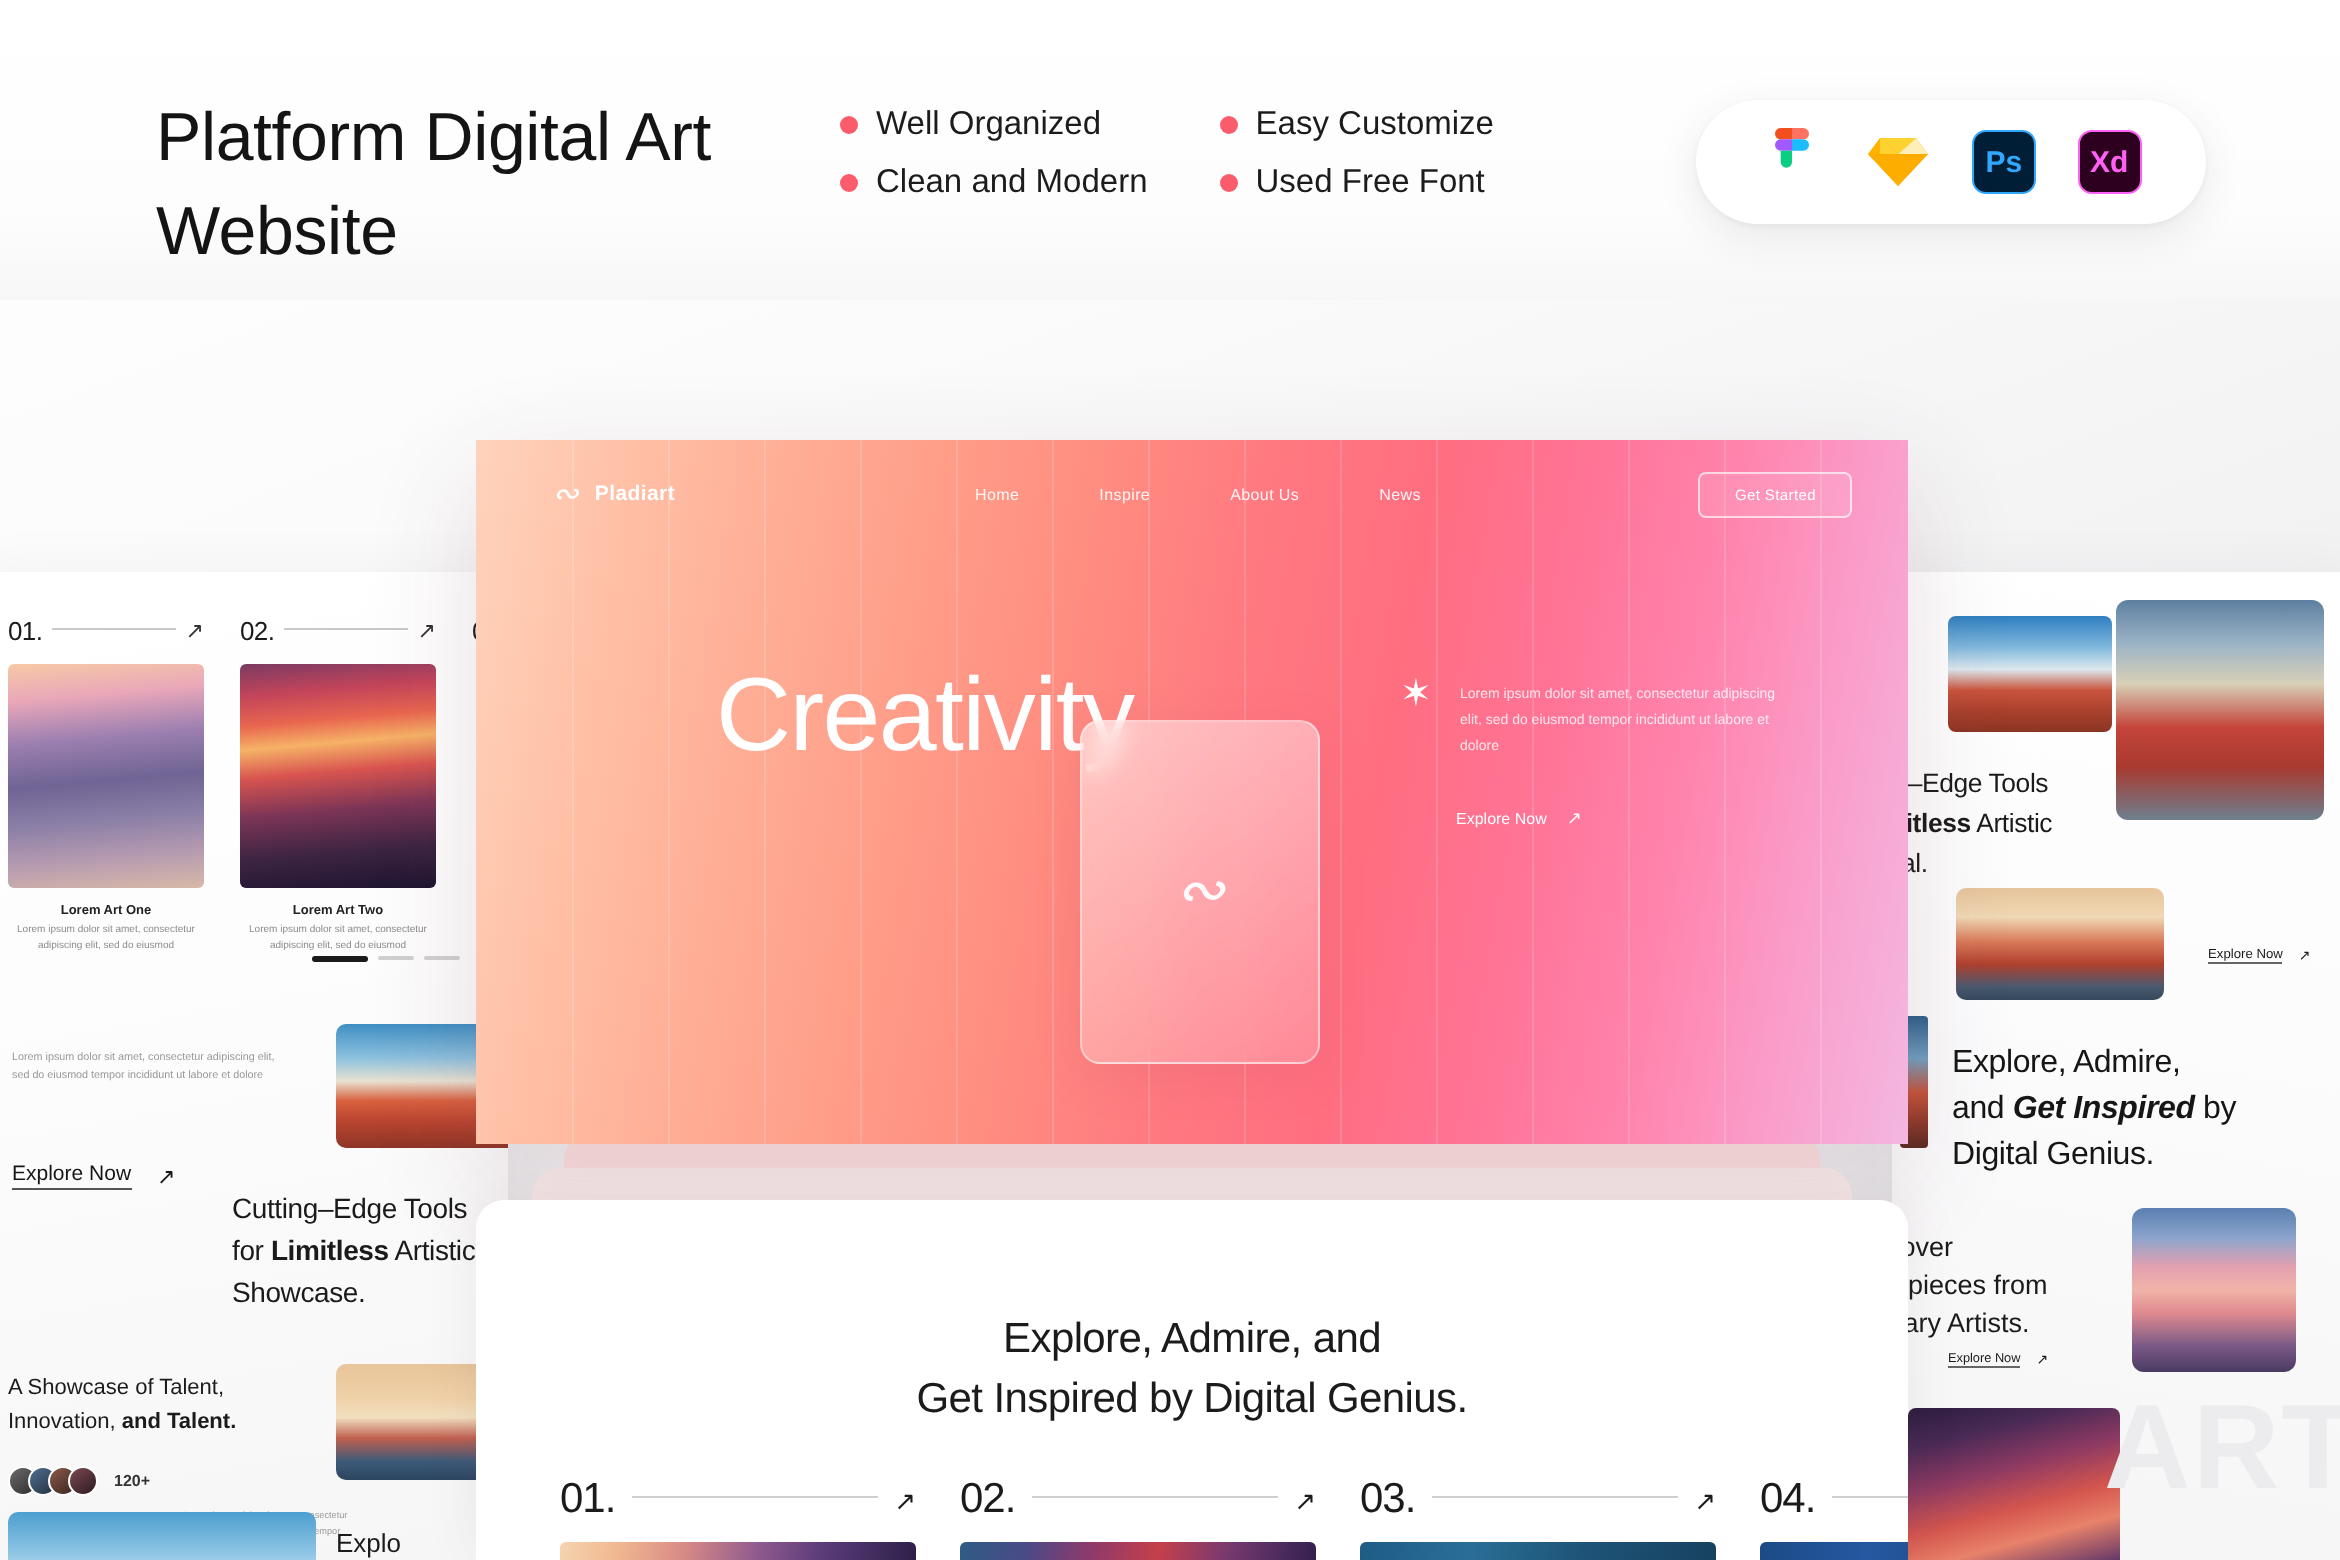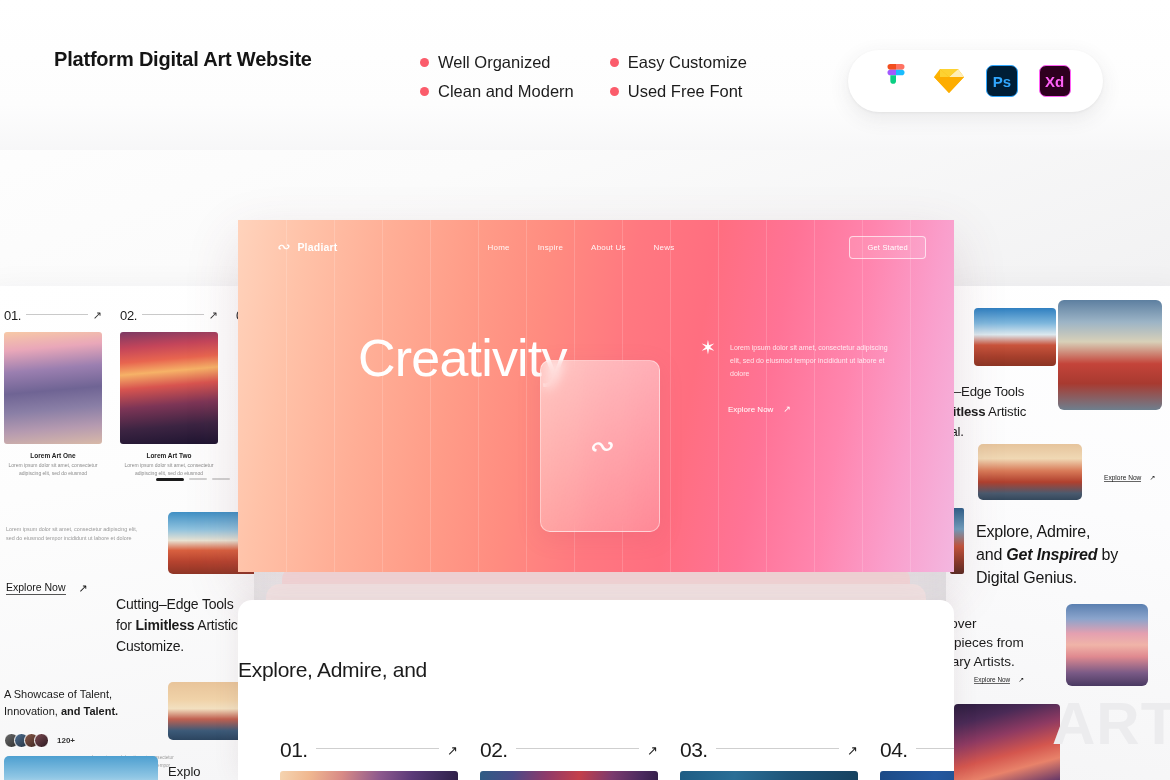--- a/index.html
+++ b/index.html
@@ -11,22 +11,22 @@
     -webkit-font-smoothing: antialiased;
   }
 
   
   .top-band {
     position: absolute; left: 0; top: 0; width: 1170px; height: 150px;
     background: linear-gradient(180deg, #ffffff 0%, #fdfdfd 70%, #f7f7f8 100%);
     z-index: 40;
   }
   .top-title {
-    position: absolute; left: 54px; top: 46px; width: 330px;
-    font-size: 20px; font-weight: 700; color: #141414; line-height: 1.38;
+    position: absolute; left: 78px; top: 46px; width: 330px;
+    font-size: 34px; font-weight: 400; color: #141414; line-height: 1.38;
     letter-spacing: -0.2px;
   }
   .feat-cols { position: absolute; left: 420px; top: 53px; display: flex; gap: 36px; }
   .feat-col { display: flex; flex-direction: column; gap: 10px; }
   .feat-row { display: flex; align-items: center; gap: 9px; }
   .feat-dot { width: 9px; height: 9px; border-radius: 50%; background: #FB5C6B; flex: none; }
   .feat-label { font-size: 16.5px; color: #1c1c1c; font-weight: 400; white-space: nowrap; }
 
   .apps-pill {
     position: absolute; left: 848px; top: 50px; width: 255px; height: 62px;
@@ -127,21 +127,21 @@
     z-index: 20; overflow: hidden;
     box-shadow: 0 18px 50px rgba(120,60,80,0.16);
   }
   .v-lines { position: absolute; inset: 0; }
   .v-lines i { position: absolute; top: 0; bottom: 0; width: 1px; background: rgba(255,255,255,0.16); }
 
   .hnav { position: absolute; left: 0; right: 0; top: 10px; height: 34px; display: flex; align-items: center; }
   .hlogo { display: flex; align-items: center; gap: 8px; margin-left: 38px; }
   .hlogo-mark { font-size: 16px; color: #fff; font-family: "DejaVu Serif", serif; font-style: italic; line-height: 1; }
   .hlogo-t { font-size: 10.5px; color: #fff; font-weight: 600; letter-spacing: .2px; }
-  .hmenu { display: flex; gap: 28px; margin-left: 150px; }
+  .hmenu { display: flex; gap: 40px; margin-left: 150px; }
   .hmenu a { font-size: 8px; color: rgba(255,255,255,.92); text-decoration: none; letter-spacing: .2px; }
   .hcta {
     margin-left: auto; margin-right: 28px;
     border: 1px solid rgba(255,255,255,.65); border-radius: 4px;
     padding: 6px 17px; font-size: 7.5px; color: #fff; letter-spacing: .2px;
     background: rgba(255,255,255,.10);
   }
 
   .h1a {
     position: absolute; left: 38px; top: 50px;
@@ -182,21 +182,21 @@
 
   
   .stack3 { position: absolute; left: 282px; top: 566px; width: 628px; height: 34px; background: #fde3e3; border-radius: 14px 14px 0 0; z-index: 18; }
   .stack2 { position: absolute; left: 266px; top: 584px; width: 660px; height: 40px; background: #fcf0ef; border-radius: 14px 14px 0 0; z-index: 19; }
   .wcard {
     position: absolute; left: 238px; top: 600px; width: 716px; height: 180px;
     background: #fff; border-radius: 14px 14px 0 0; z-index: 22;
     box-shadow: 0 -4px 26px rgba(110,70,80,0.10);
     overflow: hidden;
   }
-  .w-head { text-align: left; padding-top: 55px; font-size: 21px; color: #1b1b1b; line-height: 1.42; letter-spacing: -0.3px; }
+  .w-head { text-align: center; padding-top: 55px; font-size: 21px; color: #1b1b1b; line-height: 1.42; letter-spacing: -0.3px; }
   .num-row { position: absolute; left: 42px; right: 26px; top: 138px; display: flex; gap: 22px; }
   .num-card { width: 178px; }
   .num-head { display: flex; align-items: center; gap: 8px; }
   .num-n { font-size: 21px; color: #1b1b1b; letter-spacing: -0.5px; }
   .num-rule { flex: 1; height: 1px; background: #cfcfcf; margin-bottom: 3px; }
   .num-a { font-size: 13px; color: #1b1b1b; }
   .num-img { width: 178px; height: 40px; border-radius: 3px; margin-top: 9px; }
 </style>
 </head>
 <body>
@@ -249,21 +249,21 @@
       <span class="expl-t">Explore Now</span>
       <span class="expl-a">↗</span>
     </div>
   </div>
 
   <div class="tools-thumb" style="background:linear-gradient(180deg,#3f8fc4 0%,#8fc2de 28%,#e8e2d2 46%,#d8603f 62%,#b6432f 80%,#8e3526 100%);"></div>
 
   <div class="cut-blk">
     <span>Cutting–Edge Tools</span><br>
     <span>for </span><b>Limitless</b><span> Artistic</span><br>
-    <span>Customize.</span>
+    <span>Showcase.</span>
   </div>
 
   <div class="show-blk">
     <div class="show-h">
       <span>A Showcase of Talent,</span><br>
       <span>Innovation, </span><b>and Talent.</b>
     </div>
     <div class="avs">
       <span class="av-stack">
         <span class="av" style="background:linear-gradient(140deg,#6b6b6b,#2e2e2e);"></span>
@@ -370,20 +370,21 @@
 <div class="h1c">
   <span>One </span><b>Pixel</b><span> at a Time.</span>
 </div>
 
 <div class="stack3"></div>
 <div class="stack2"></div>
 
 <div class="wcard">
   <div class="w-head">
     <span>Explore, Admire, and</span><br>
+    <span>Get Inspired by Digital Genius.</span>
   </div>
 
   <div class="num-row">
     <div class="num-card">
       <div class="num-head">
         <span class="num-n">01.</span>
         <span class="num-rule"></span>
         <span class="num-a">↗</span>
       </div>
       <div class="num-img" style="background:linear-gradient(100deg,#f5d4b0 0%,#f0b890 16%,#d88a86 34%,#8e5a8e 54%,#5a3a78 72%,#3c2a5a 88%,#2a1c42 100%);"></div>

